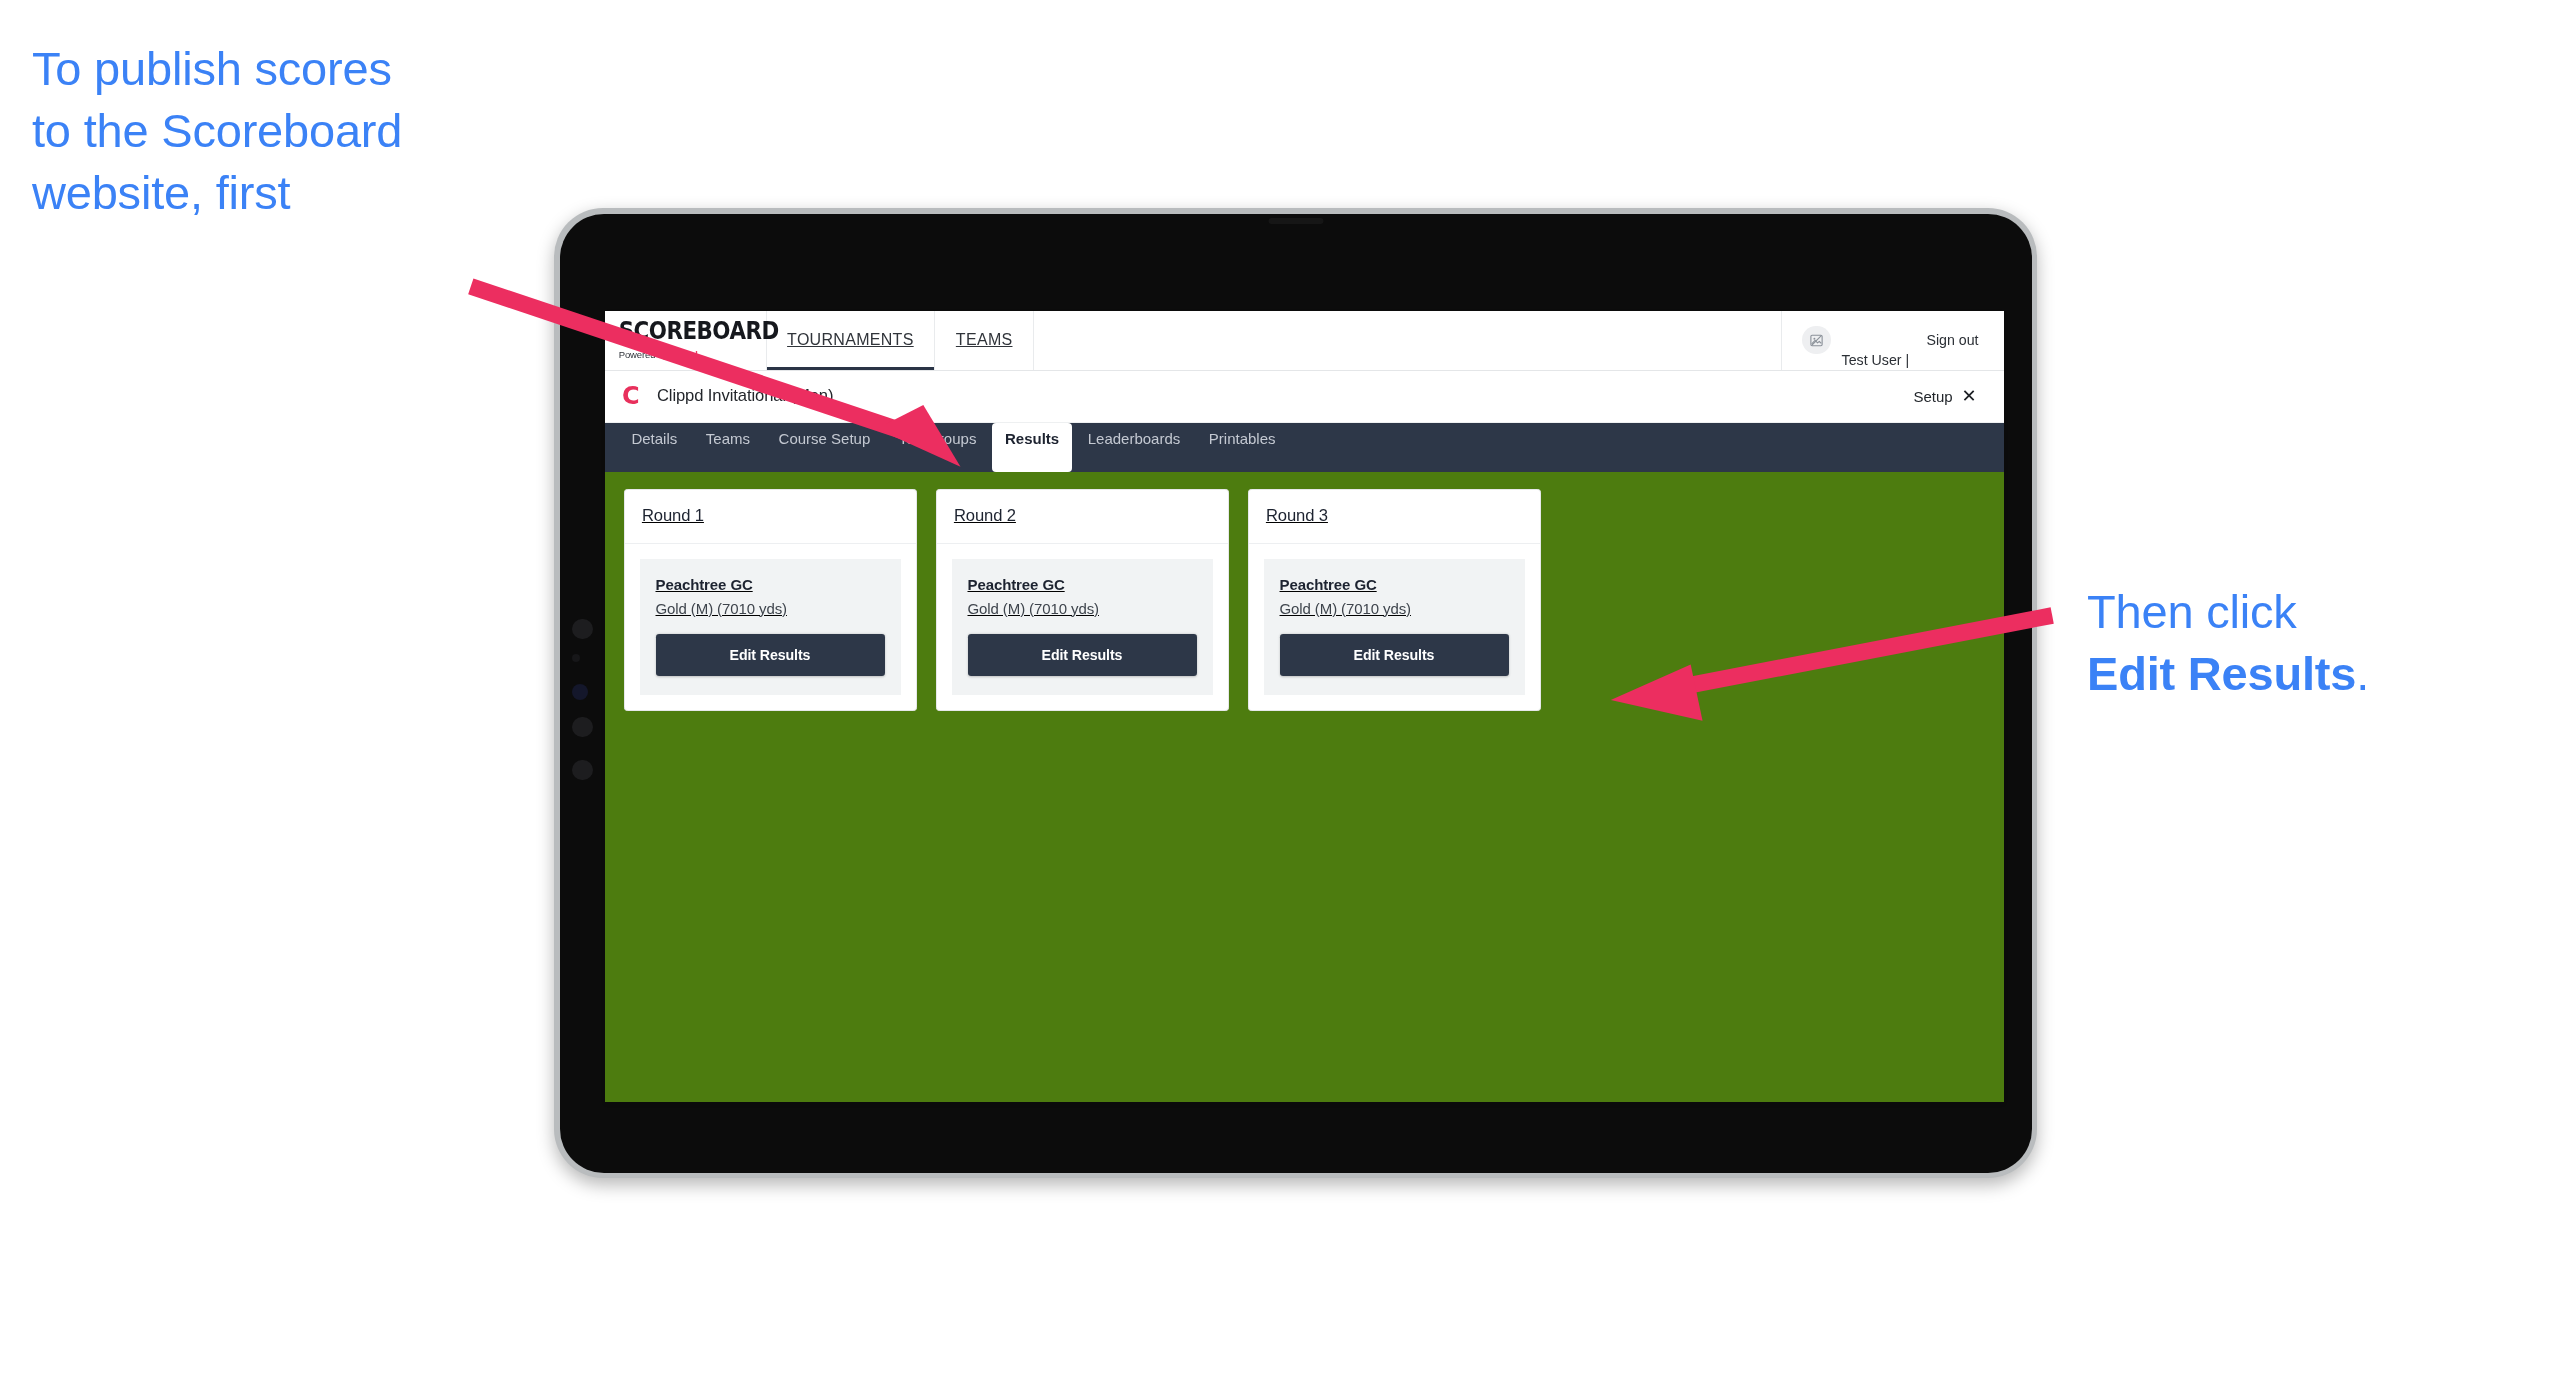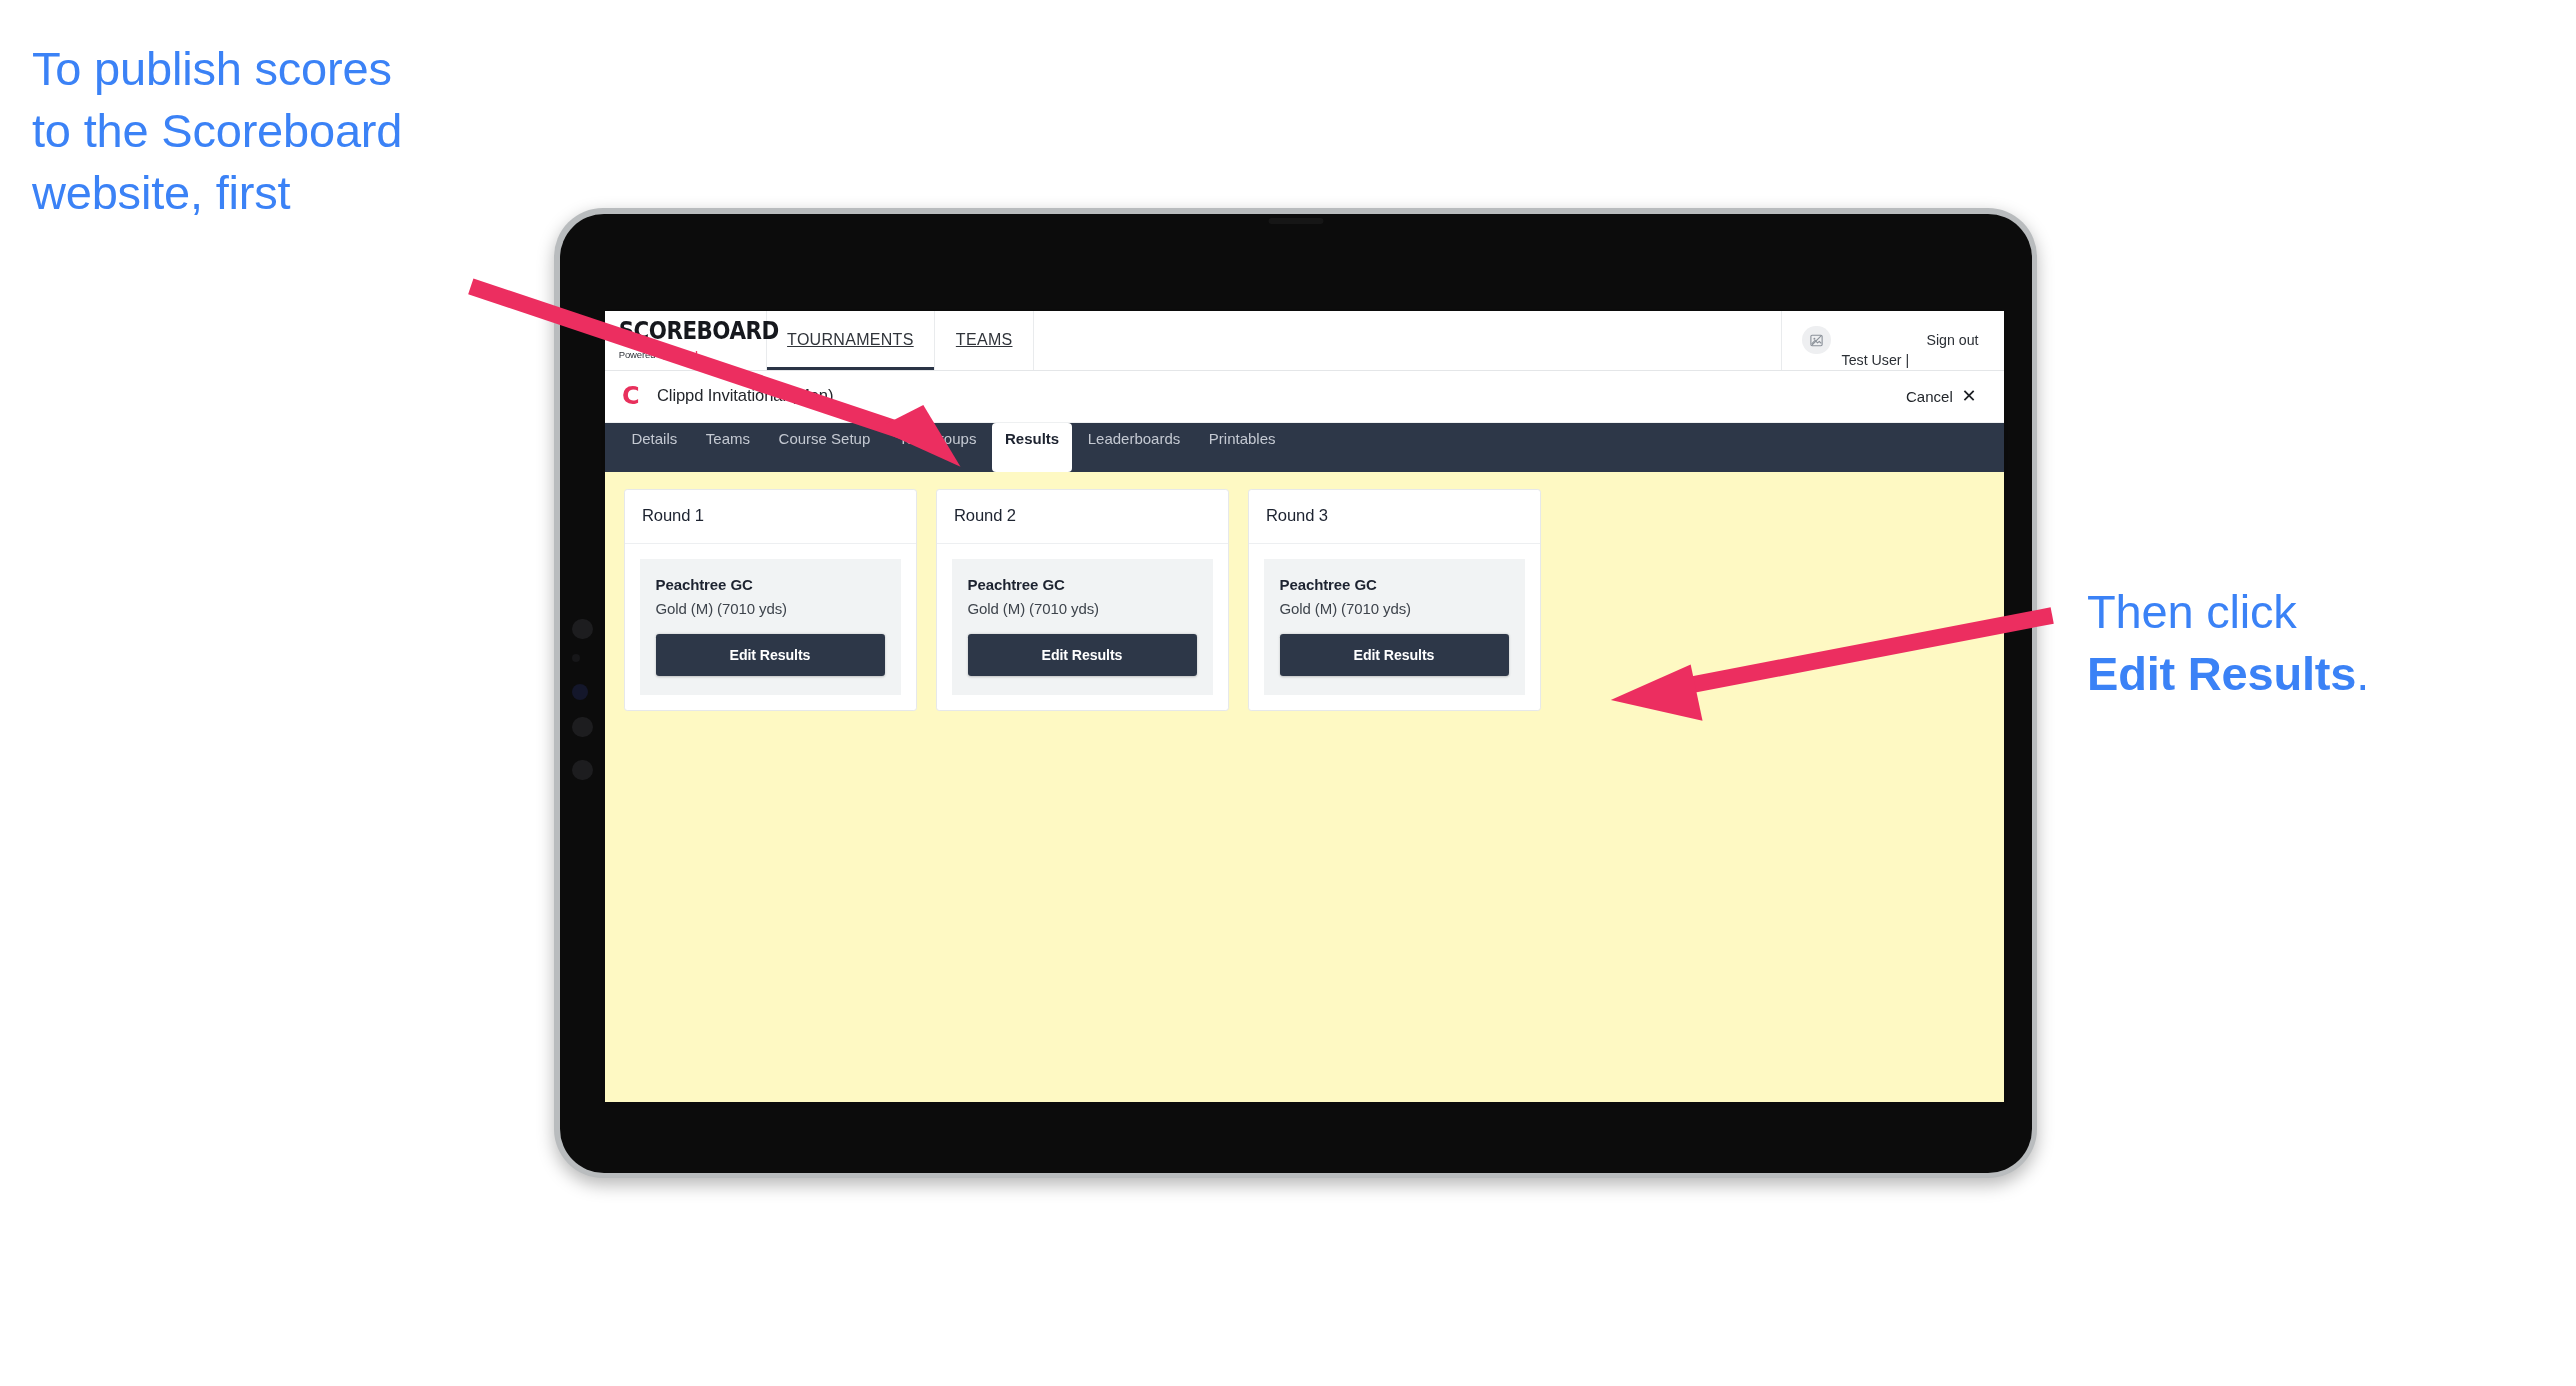--- a/index.html
+++ b/index.html
@@ -230,25 +230,26 @@
   }
   .section-tab.active {
     background: #ffffff;
     color: #1d2330;
     font-weight: 700;
   }
 
   
   #content-area {
     flex: 1;
-    background: #fef9c3;
+    background: #4d7c0f;
     padding: 17.4px 19px;
     display: flex;
     align-items: flex-start;
     gap: 19px;
+    text-decoration: underline;
   }
   .round-card {
     width: 293px;
     background: #ffffff;
     border: 0.8px solid #e6e8ea;
     border-radius: 3.2px;
   }
   .round-card-header {
     height: 54px;
     display: flex;
@@ -349,21 +350,21 @@
             </div>
             <span id="user-name">Test User |</span>
             <span id="sign-out">Sign out</span>
           </div>
         </div>
 
         <div id="breadcrumb-row">
           <span id="clippd-mark">C</span>
           <span id="tournament-title">Clippd Invitational (Men)</span>
           <div id="cancel-control">
-            <span id="cancel-label">Cancel</span>
+            <span id="cancel-label">Setup</span>
             <span id="cancel-x">✕</span>
           </div>
         </div>
 
         <div id="section-tabs">
           <div class="section-tab">Details</div>
           <div class="section-tab">Teams</div>
           <div class="section-tab">Course Setup</div>
           <div class="section-tab">Tee Groups</div>
           <div class="section-tab active">Results</div>

